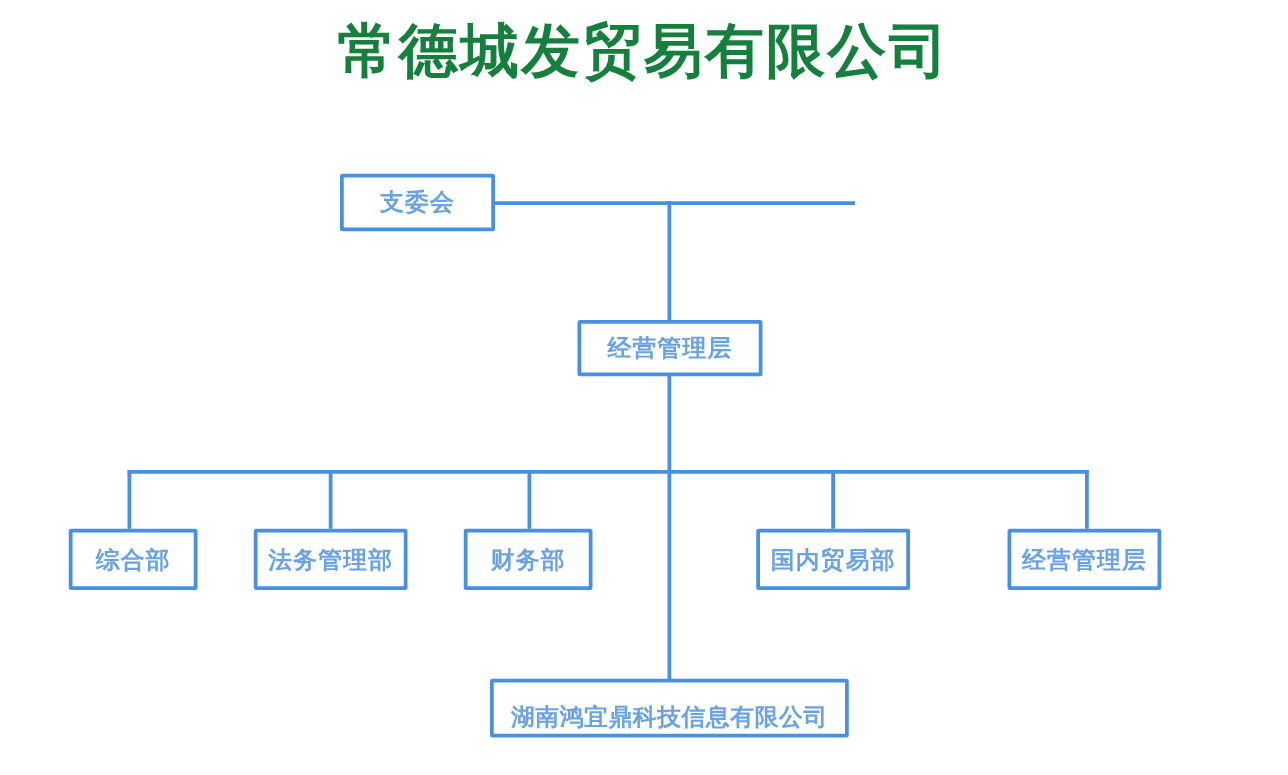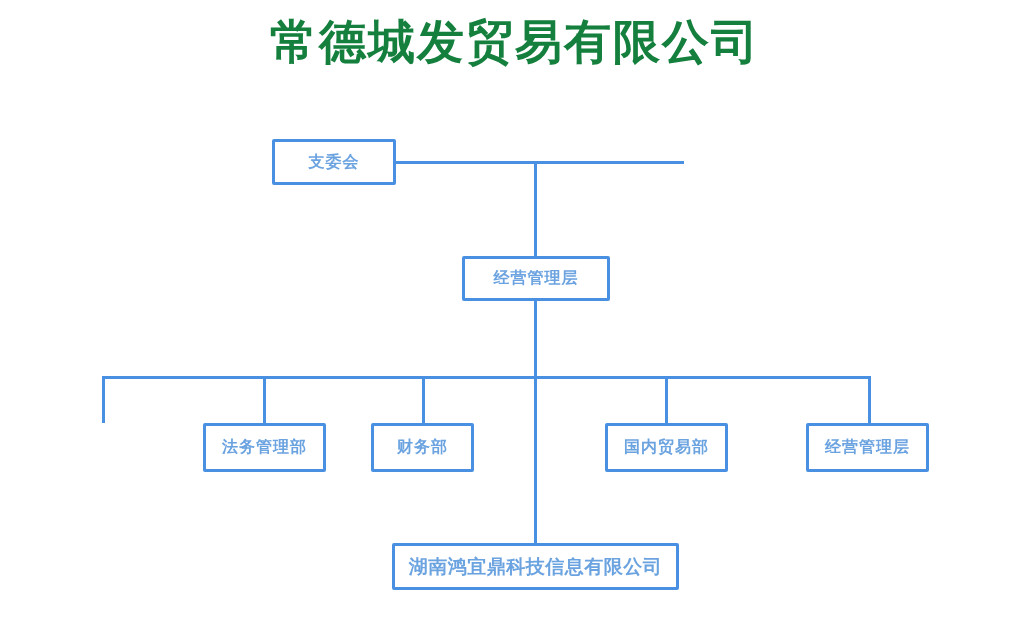--- a/index.html
+++ b/index.html
@@ -38,21 +38,21 @@
     position: absolute;
     box-sizing: border-box;
     background: #ffffff;
     border: 3px solid #4a90e2;
     border-radius: 2px;
     display: flex;
     align-items: center;
     justify-content: center;
     color: #6ba3e0;
     font-weight: 700;
-    font-size: 16px;
+    font-size: 19px;
     letter-spacing: 1px;
     white-space: nowrap;
     z-index: 3;
   }
   .node.subsidiary {
     font-size: 19px;
     letter-spacing: 0.5px;
   }
 
   
@@ -89,34 +89,37 @@
 
   <div class="node" style="left:272px; top:139px; width:124px; height:46px;">
     <span>支委会</span>
   </div>
 
 
   <div class="node" style="left:462px; top:256px; width:148px; height:45px;">
     <span>经营管理层</span>
   </div>
 
+  <div class="node" style="left:55px; top:423px; width:103px; height:49px;">
+    <span>综合部</span>
+  </div>
 
   <div class="node" style="left:203px; top:423px; width:123px; height:49px;justify-content:center;">
     <span>法务管理部</span>
   </div>
 
   <div class="node" style="left:371px; top:423px; width:103px; height:49px;">
     <span>财务部</span>
   </div>
 
   <div class="node" style="left:605px; top:423px; width:123px; height:49px;">
     <span>国内贸易部</span>
   </div>
 
   <div class="node" style="left:806px; top:423px; width:123px; height:49px;">
     <span>经营管理层</span>
   </div>
 
-  <div class="node subsidiary" style="left:392px; top:543px; width:287px; height:47px;">
+  <div class="node subsidiary" style="left:392px; top:543px; width:287px; height:47px;align-items:flex-end;">
     <span>湖南鸿宜鼎科技信息有限公司</span>
   </div>
 
 </div>
 
 </body></html>

